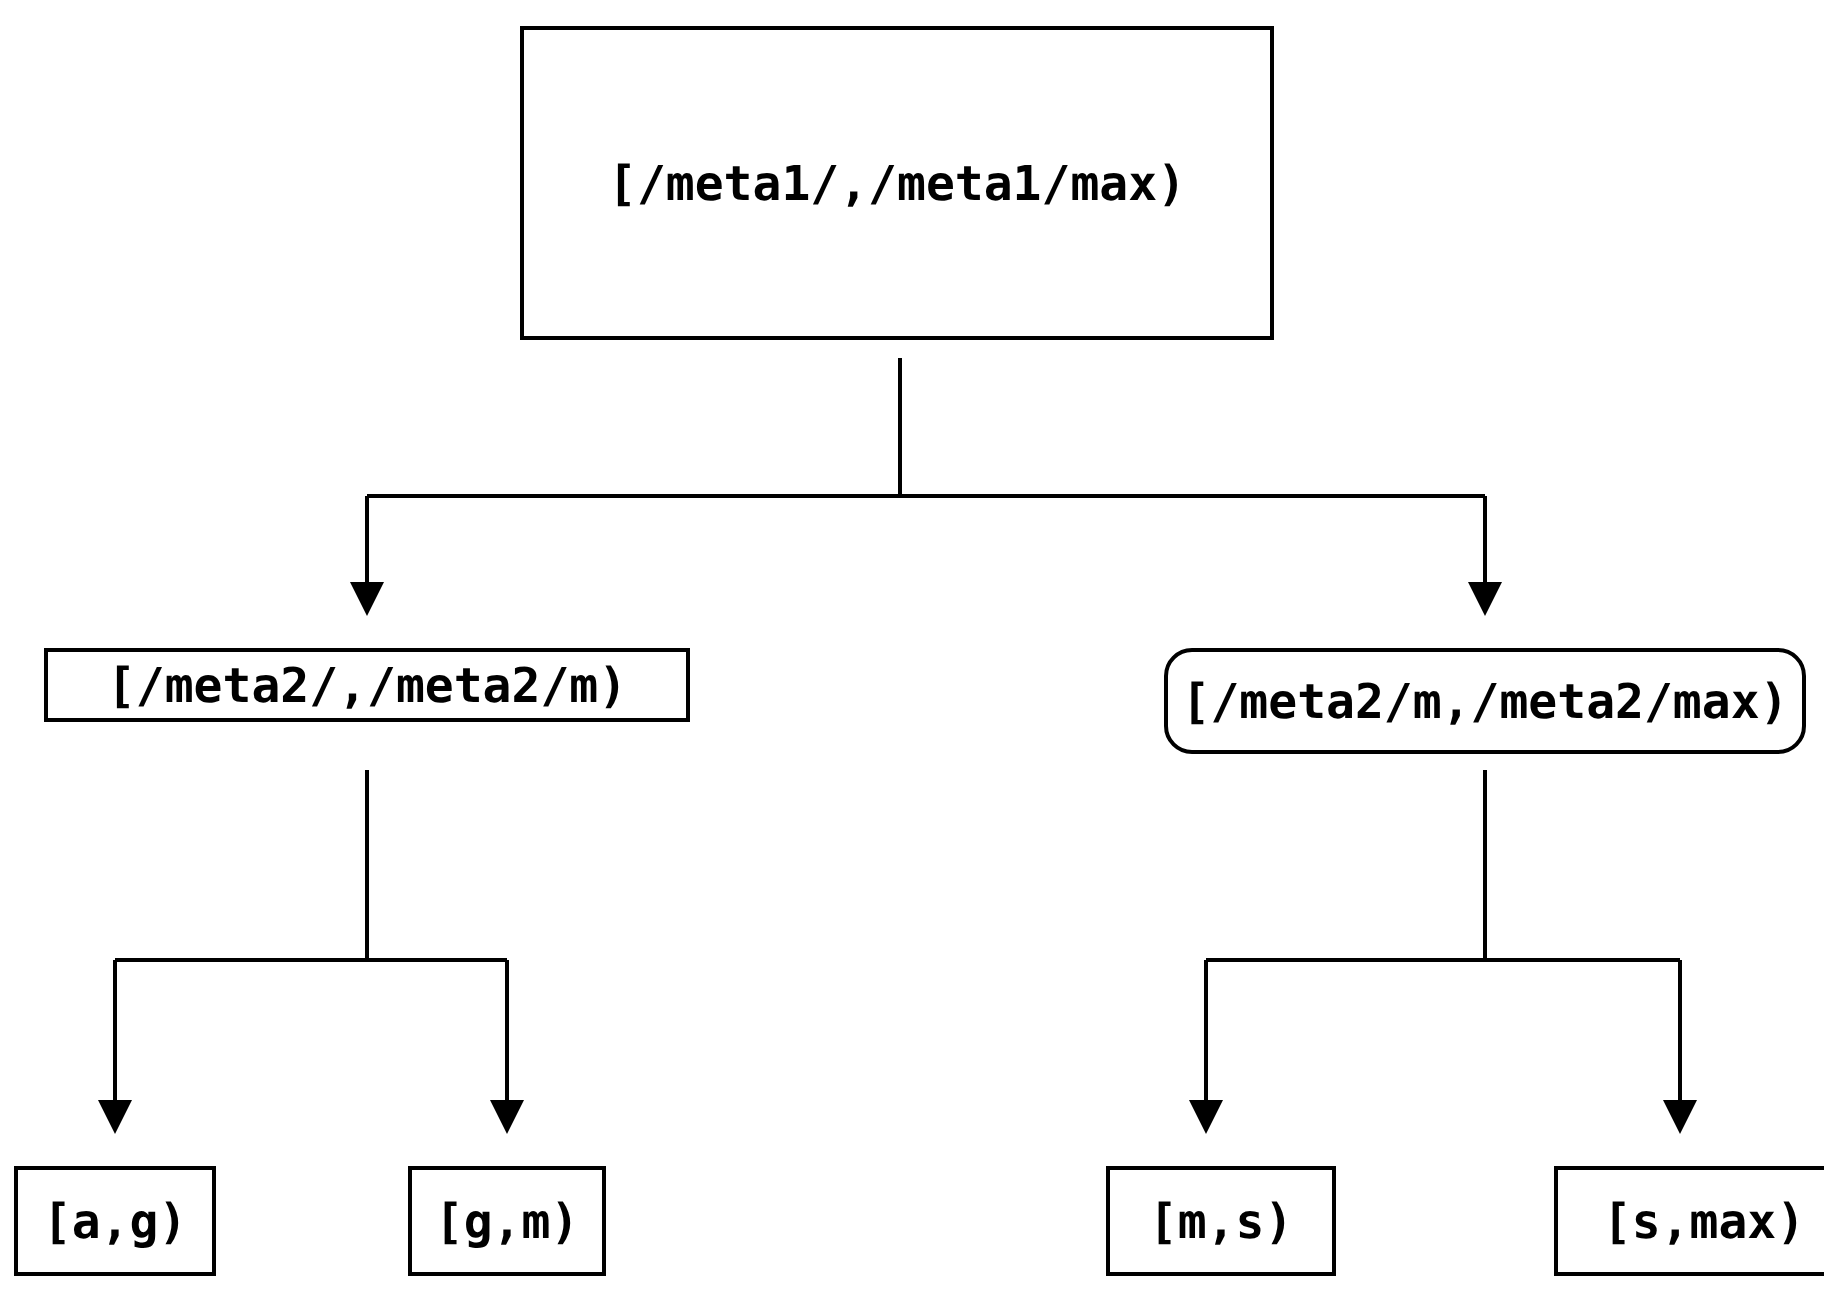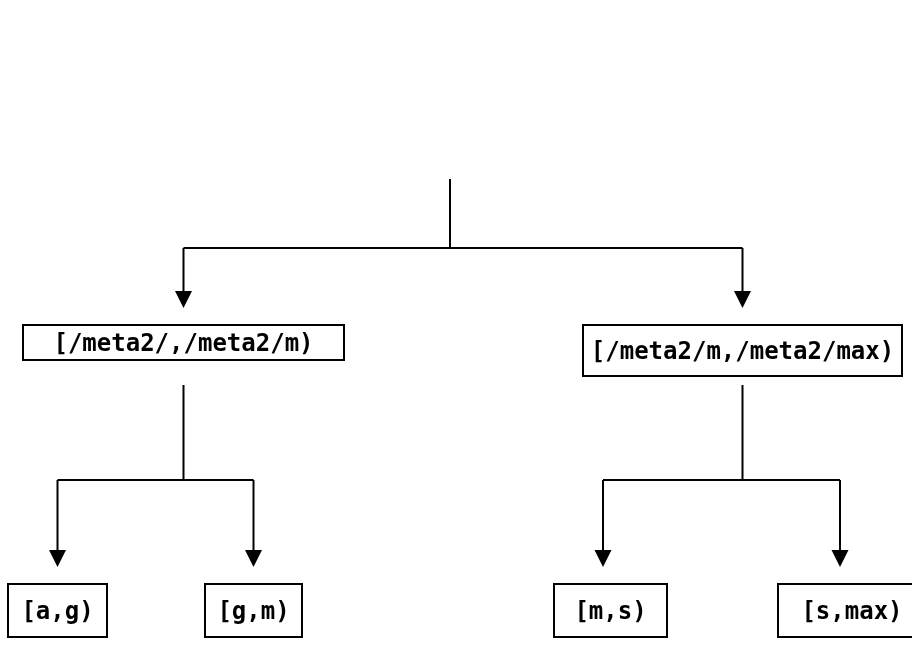--- a/index.html
+++ b/index.html
@@ -32,21 +32,21 @@
     align-items: center;
     justify-content: center;
     font-size: 24px;
     font-weight: bold;
     color: #000000;
     white-space: nowrap;
     letter-spacing: 0;
   }
   .node-root      { left: 260px; top: 13px;  width: 377px; height: 157px; }
   .node-mid-left  { left: 22px;  top: 324px; width: 323px; height: 37px; }
-  .node-mid-right { left: 582px; top: 324px; width: 321px; height: 53px; }
+  .node-mid-right { left: 582px; top: 324px; width: 321px; height: 53px; border-radius: 14px; }
   .node-leaf-ag   { left: 7px;   top: 583px; width: 101px; height: 55px; }
   .node-leaf-gm   { left: 204px; top: 583px; width: 99px;  height: 55px; }
   .node-leaf-ms   { left: 553px; top: 583px; width: 115px; height: 55px; }
   .node-leaf-smax { left: 777px; top: 583px; width: 150px; height: 55px; }
   .edge-line {
     fill: none;
     stroke: #000000;
     stroke-width: 2px;
   }
   .edge-arrowhead {
@@ -67,20 +67,23 @@
 
     <path class="edge-line" d="M183.5 385 L183.5 480 M57.5 480 L253.5 480 M57.5 480 L57.5 550 M253.5 480 L253.5 550"></path>
     <polygon class="edge-arrowhead" points="49,550 66,550 57.5,567"></polygon>
     <polygon class="edge-arrowhead" points="245,550 262,550 253.5,567"></polygon>
 
     <path class="edge-line" d="M742.5 385 L742.5 480 M603 480 L840 480 M603 480 L603 550 M840 480 L840 550"></path>
     <polygon class="edge-arrowhead" points="594.5,550 611.5,550 603,567"></polygon>
     <polygon class="edge-arrowhead" points="831.5,550 848.5,550 840,567"></polygon>
   </svg>
 
+  <div class="node node-root">
+    <span>[/meta1/,/meta1/max)</span>
+  </div>
 
   <div class="node node-mid-left">
     <span>[/meta2/,/meta2/m)</span>
   </div>
 
   <div class="node node-mid-right">
     <span>[/meta2/m,/meta2/max)</span>
   </div>
 
   <div class="node node-leaf-ag">

